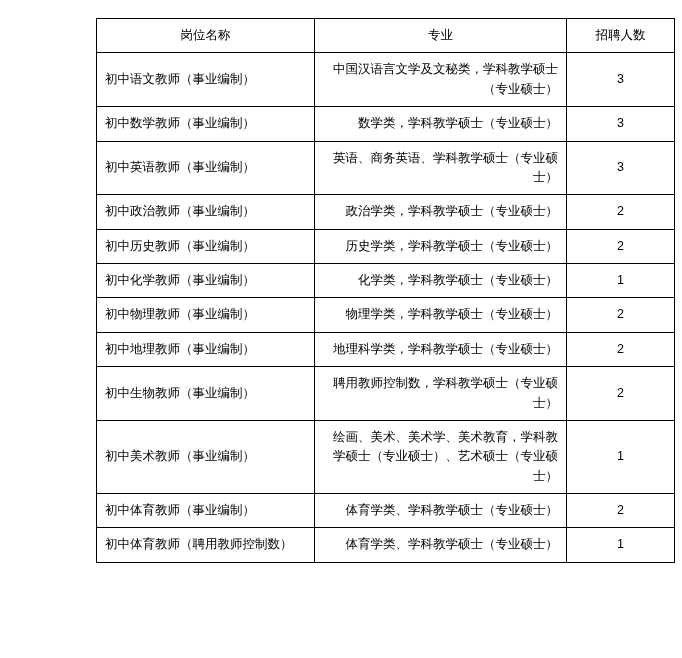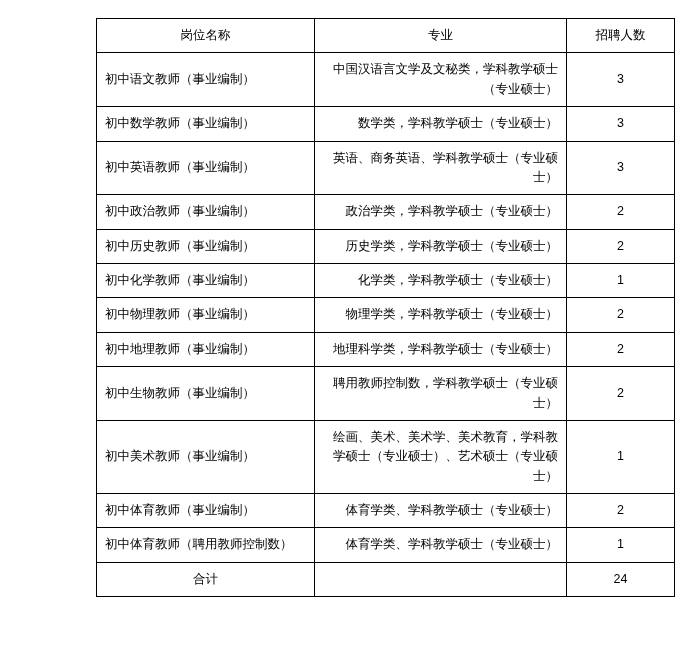--- a/index.html
+++ b/index.html
@@ -136,20 +136,15 @@
       <tr>
         <td class="post">初中体育教师（事业编制）</td>
         <td class="major">体育学类、学科教学硕士（专业硕士）</td>
         <td class="count">2</td>
       </tr>
       <tr>
         <td class="post">初中体育教师（聘用教师控制数）</td>
         <td class="major">体育学类、学科教学硕士（专业硕士）</td>
         <td class="count">1</td>
       </tr>
-      <tr class="total">
-        <td class="total-label">合计</td>
-        <td class="total-empty"></td>
-        <td class="total-count">24</td>
-      </tr>
     </tbody>
   </table>
 </div>
 
 </body></html>

